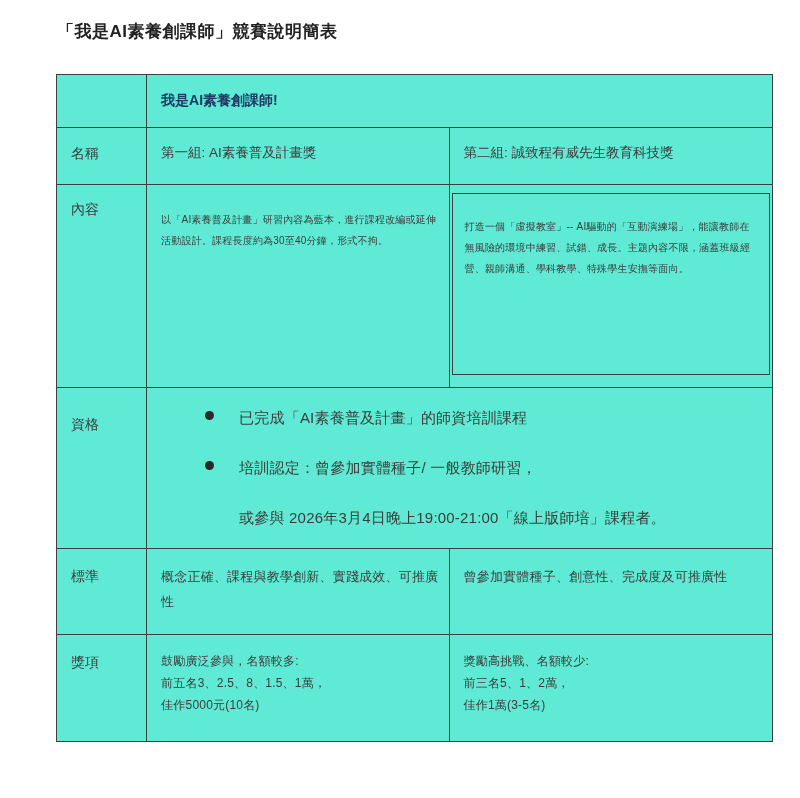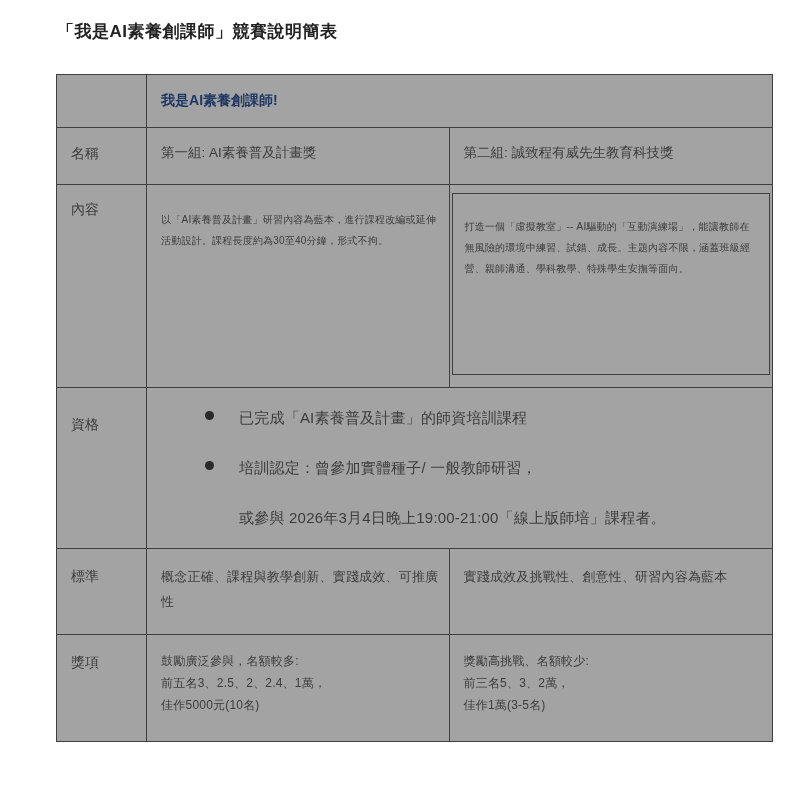--- a/index.html
+++ b/index.html
@@ -39,21 +39,21 @@
     top: 74px;
     width: 717px;
     border-collapse: collapse;
     table-layout: fixed;
   }
 
   table.spec-table td {
     border: 1px solid #3f3f3f;
     vertical-align: top;
     padding: 0;
-    background: #a3a3a3;
+    background: #5eead4;
   }
 
   .col-label  { width: 90px; }
   .col-left   { width: 302px; }
   .col-right  { width: 323px; }
 
   
   .cell-label {
     padding: 14px 0 14px 14px;
     font-size: 14px;
@@ -243,39 +243,39 @@
       </tr>
 
       <tr class="row-criteria">
         <td>
           <div class="cell-label">標準</div>
         </td>
         <td>
           <p class="criteria-para">概念正確、課程與教學創新、實踐成效、可推廣性</p>
         </td>
         <td>
-          <p class="criteria-para">實踐成效及挑戰性、創意性、研習內容為藍本</p>
+          <p class="criteria-para">曾參加實體種子、創意性、完成度及可推廣性</p>
         </td>
       </tr>
 
       <tr class="row-awards">
         <td>
           <div class="cell-label">獎項</div>
         </td>
         <td>
           <div class="awards-body">
             <div>鼓勵廣泛參與，名額較多:</div>
-            <div>前五名3、2.5、2、2.4、1萬，</div>
+            <div>前五名3、2.5、8、1.5、1萬，</div>
             <div>佳作5000元(10名)</div>
           </div>
         </td>
         <td>
           <div class="awards-body">
             <div>獎勵高挑戰、名額較少:</div>
-            <div>前三名5、3、2萬，</div>
+            <div>前三名5、1、2萬，</div>
             <div>佳作1萬(3-5名)</div>
           </div>
         </td>
       </tr>
 
     </tbody>
   </table>
 
 </div>
 

